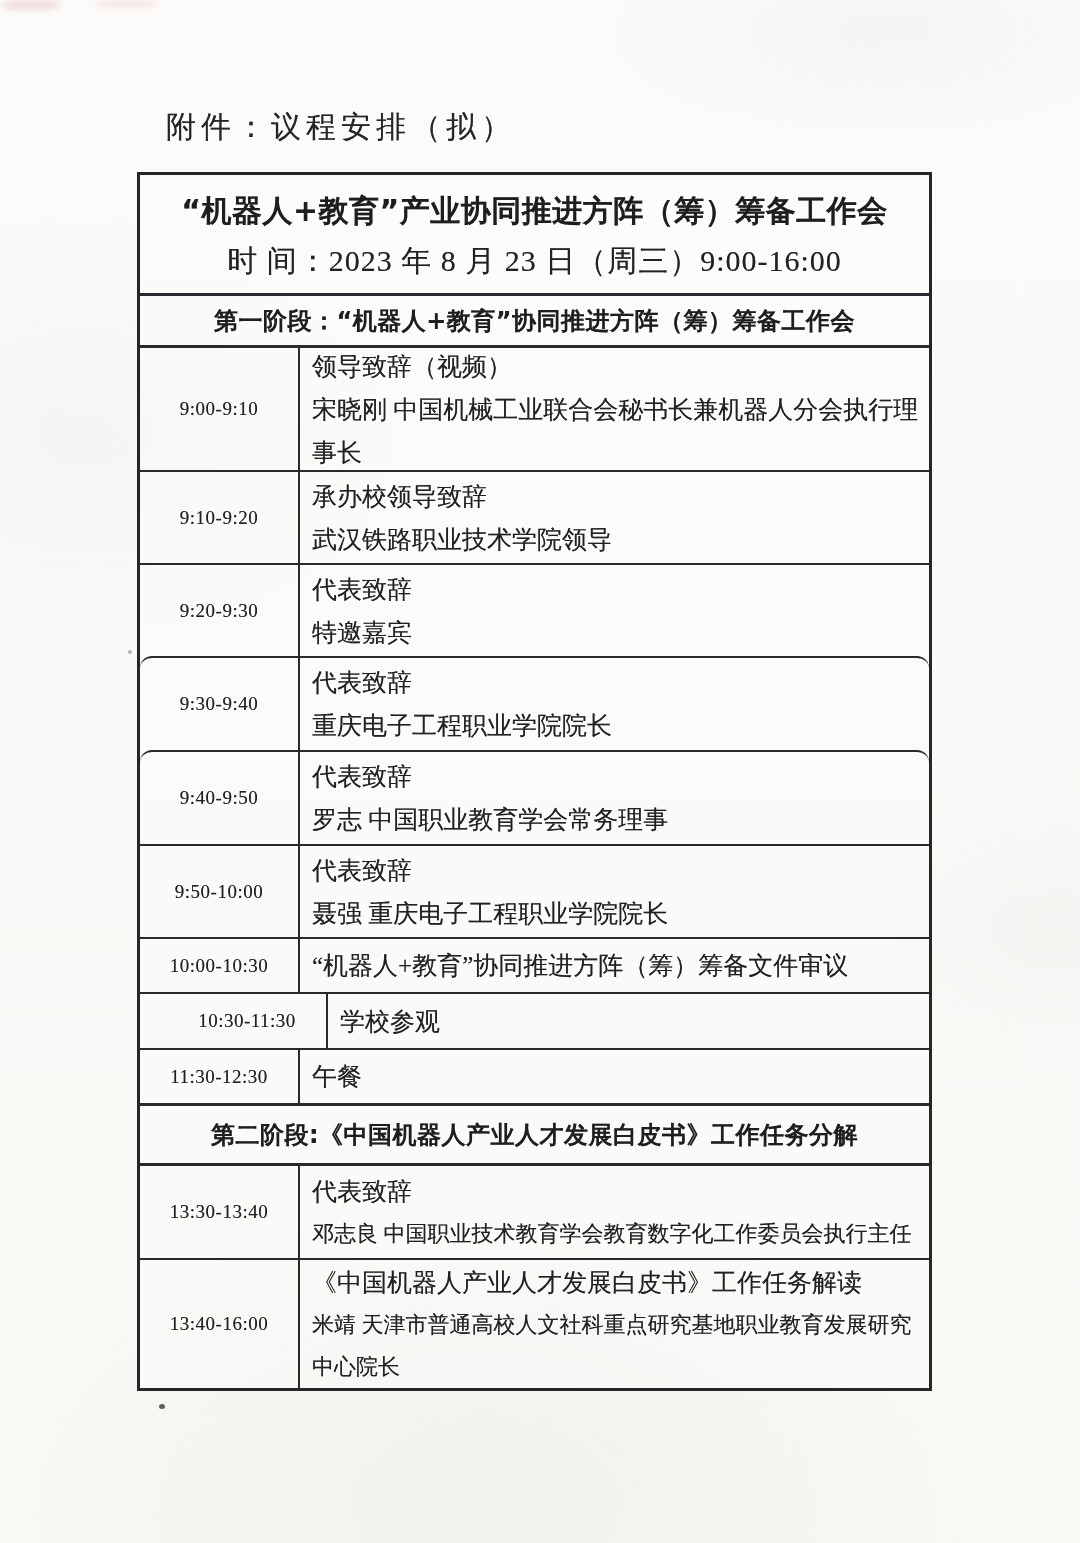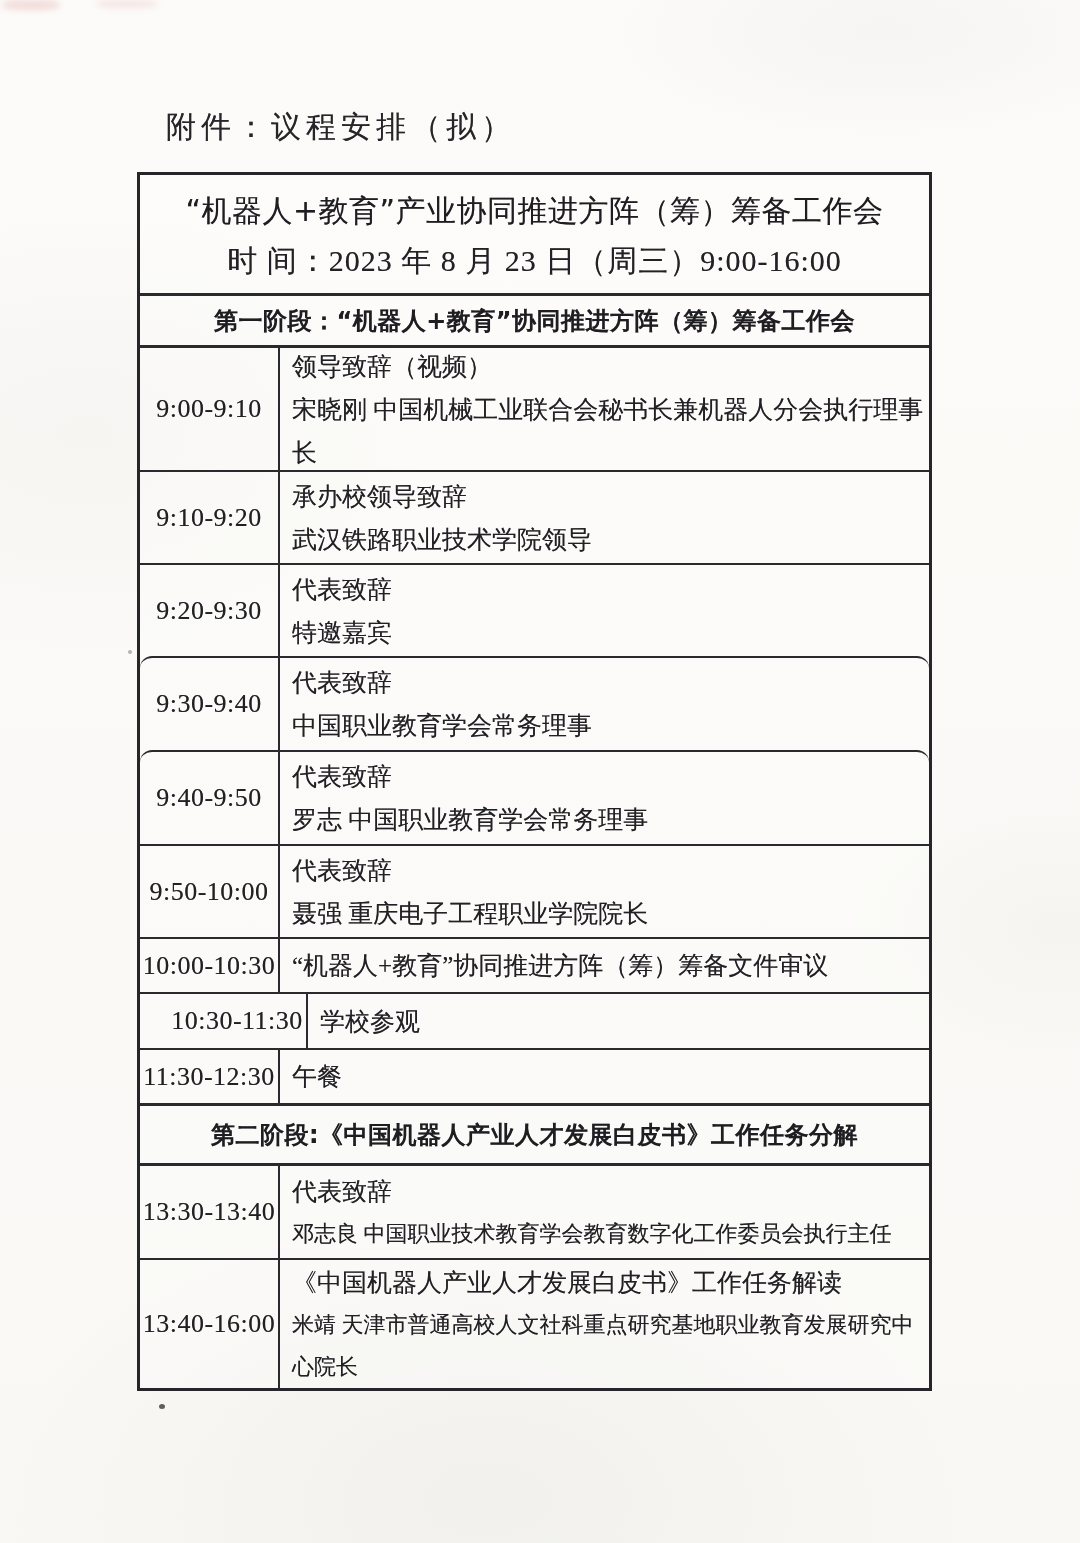--- a/index.html
+++ b/index.html
@@ -39,21 +39,21 @@
     background:rgba(255,255,255,0.25);
     text-shadow:0 0 0.5px rgba(40,40,40,0.5);
   }
   .title-block{
     height:118px;
     display:flex; flex-direction:column; align-items:center; justify-content:center;
     gap:9px; padding-top:4px;
   }
   .table-title{
     font-family:"DejaVu Sans","Liberation Sans",sans-serif;
-    font-weight:normal; font-size:30px; letter-spacing:0.5px; color:#1d1d22;
+    font-weight:bold; font-size:30px; letter-spacing:0.5px; color:#1d1d22;
     white-space:nowrap;
   }
   .table-time{
     font-size:30px; letter-spacing:1px; color:#212126; white-space:nowrap;
   }
   .section-header{
     border-top:3px solid #2a2a2e;
     display:flex; align-items:center; justify-content:center;
     font-family:"DejaVu Sans","Liberation Sans",sans-serif;
     font-weight:bold; font-size:24px; letter-spacing:0.5px; color:#1d1d22;
@@ -66,23 +66,23 @@
   .row.thick{ border-top-width:3px; }
   .rh-a{ height:125px; }
   .rh-b{ height:93px; }
   .rh-b2{ height:94px;border-radius:12px; }
   .rh-c{ height:55px; }
   .rh-c2{ height:56px;padding-left:28px; }
   .rh-d{ height:95px; }
   .rh-e{ height:130px; }
 
   .time-cell{
-    width:140px; border-right:2px solid #2a2a2e;
+    width:160px; border-right:2px solid #2a2a2e;
     display:flex; align-items:center; justify-content:center;
-    font-size:26px; letter-spacing:0.5px; color:#202025;
+    font-size:19px; letter-spacing:0.5px; color:#202025;
     white-space:nowrap;
   }
   .content-cell{
     flex:1; min-width:0;
     display:flex; flex-direction:column; justify-content:center;
     padding:6px 0 6px 12px;
   }
   .content-line{
     font-size:25px; line-height:43px; color:#202025;
   }
@@ -129,21 +129,21 @@
       <div class="content-cell">
         <div class="content-line">代表致辞</div>
         <div class="content-line">特邀嘉宾</div>
       </div>
     </div>
 
     <div class="row rh-b2">
       <div class="time-cell">9:30-9:40</div>
       <div class="content-cell">
         <div class="content-line">代表致辞</div>
-        <div class="content-line">中国职业教育学会常务理事</div>
+        <div class="content-line">重庆电子工程职业学院院长</div>
       </div>
     </div>
 
     <div class="row rh-b2">
       <div class="time-cell">9:40-9:50</div>
       <div class="content-cell">
         <div class="content-line">代表致辞</div>
         <div class="content-line">罗志 中国职业教育学会常务理事</div>
       </div>
     </div>

